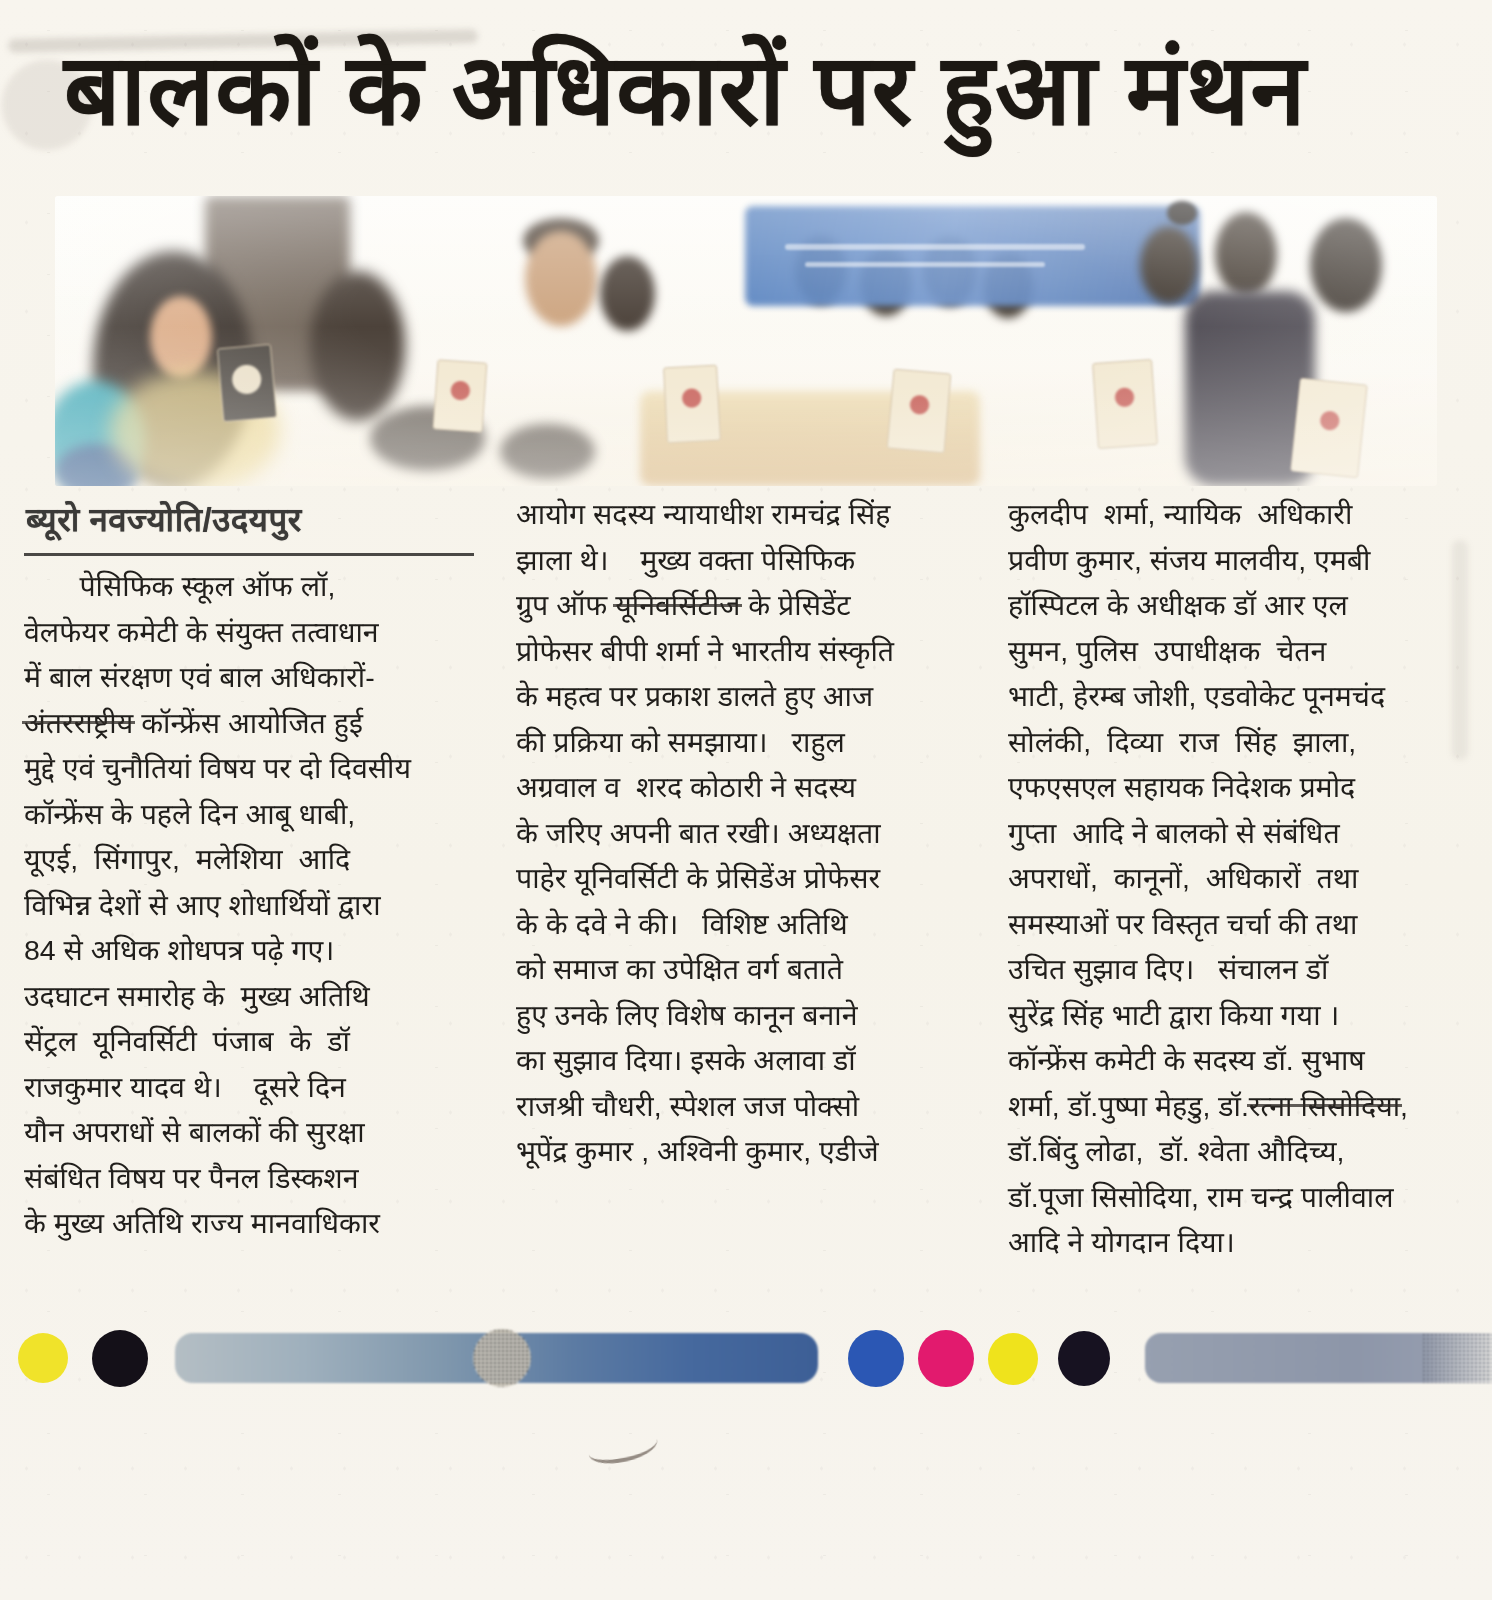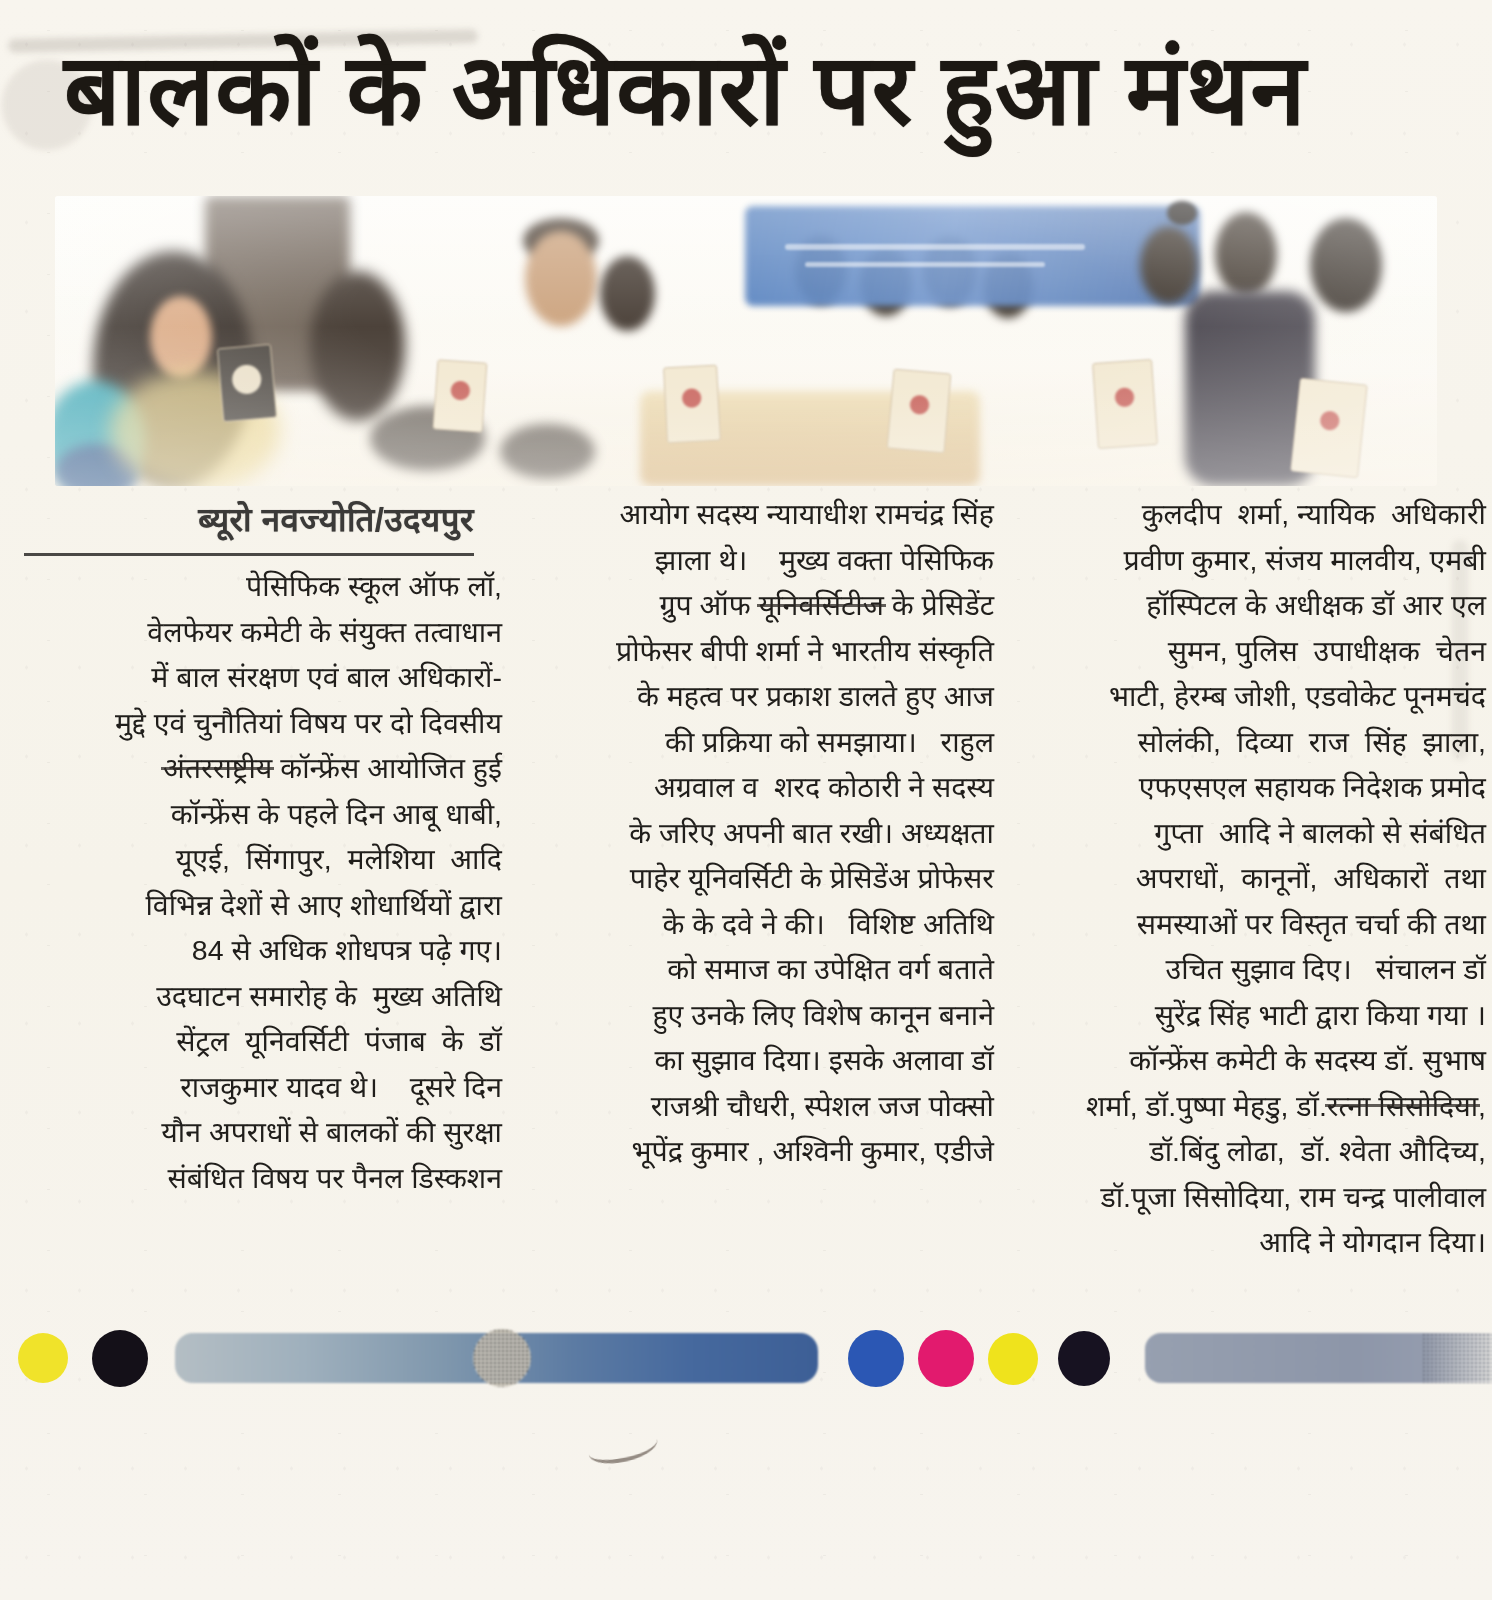--- a/index.html
+++ b/index.html
@@ -76,21 +76,21 @@
     background-image:radial-gradient(circle at 50% 42%,#c4574f 0 9px,transparent 10px);filter:blur(1px);}
   .bk1{left:165px;top:150px;background:#3d3730;background-image:radial-gradient(circle at 50% 45%,#e8dcc2 0 14px,transparent 15px);transform:rotate(-5deg);}
   .bk2{left:380px;top:165px;width:48px;height:68px;transform:rotate(4deg);}
   .bk3{left:610px;top:170px;width:52px;height:74px;transform:rotate(-3deg);}
   .bk4{left:835px;top:175px;width:56px;height:78px;transform:rotate(5deg);}
   .bk5{left:1040px;top:165px;width:58px;height:84px;transform:rotate(-4deg);}
   .bk6{left:1240px;top:185px;width:66px;height:92px;transform:rotate(6deg);}
 
   
   .columns{position:absolute;left:24px;top:492px;width:1452px;display:flex;gap:14px;}
-  .col{width:478px;flex:0 0 478px;color:#1e1c1a;text-align:right;}
+  .col{width:478px;flex:0 0 478px;color:#1e1c1a;}
   .byline{
     font-size:33px;font-weight:700;color:#3b3a38;letter-spacing:.5px;
     padding:4px 0 12px 2px;border-bottom:3px solid #4a4845;margin-bottom:8px;
     text-shadow:0 0 1px rgba(60,58,55,.5);width:448px;
   }
   .line{white-space:pre;font-size:28.5px;line-height:45.5px;font-weight:500;
     color:#201e1b;letter-spacing:0;}
   .struck{position:relative;}
   .struck::after{content:"";position:absolute;left:-2px;right:-2px;top:46%;height:3px;background:rgba(45,42,38,.75);}
 
@@ -159,31 +159,32 @@
     <div class="book bk6"></div>
   </div>
 
   <div class="columns">
     <div class="col">
       <div class="byline">ब्यूरो नवज्योति/उदयपुर</div>
       <div class="coltext">
           <div class="line"><span>       पेसिफिक स्कूल ऑफ लॉ,</span></div>
           <div class="line"><span>वेलफेयर कमेटी के संयुक्त तत्वाधान</span></div>
           <div class="line"><span>में बाल संरक्षण एवं बाल अधिकारों-</span></div>
+          <div class="line"><span></span><span class="struck">अंतरराष्ट्रीय</span><span> कॉन्फ्रेंस आयोजित हुई</span></div>
           <div class="line"><span>मुद्दे एवं चुनौतियां विषय पर दो दिवसीय</span></div>
-          <div class="line"><span></span><span class="struck">अंतरराष्ट्रीय</span><span> कॉन्फ्रेंस आयोजित हुई</span></div>
           <div class="line"><span>कॉन्फ्रेंस के पहले दिन आबू धाबी,</span></div>
           <div class="line"><span>यूएई,  सिंगापुर,  मलेशिया  आदि</span></div>
           <div class="line"><span>विभिन्न देशों से आए शोधार्थियों द्वारा</span></div>
           <div class="line"><span>84 से अधिक शोधपत्र पढ़े गए।</span></div>
           <div class="line"><span>उदघाटन समारोह के  मुख्य अतिथि</span></div>
           <div class="line"><span>सेंट्रल  यूनिवर्सिटी  पंजाब  के  डॉ</span></div>
           <div class="line"><span>राजकुमार यादव थे।    दूसरे दिन</span></div>
           <div class="line"><span>यौन अपराधों से बालकों की सुरक्षा</span></div>
           <div class="line"><span>संबंधित विषय पर पैनल डिस्कशन</span></div>
+          <div class="line"><span>के मुख्य अतिथि राज्य मानवाधिकार</span></div>
         </div>
     </div>
     <div class="col">
       <div class="coltext">
           <div class="line"><span>आयोग सदस्य न्यायाधीश रामचंद्र सिंह</span></div>
           <div class="line"><span>झाला थे।    मुख्य वक्ता पेसिफिक</span></div>
           <div class="line"><span>ग्रुप ऑफ </span><span class="struck">यूनिवर्सिटीज</span><span> के प्रेसिडेंट</span></div>
           <div class="line"><span>प्रोफेसर बीपी शर्मा ने भारतीय संस्कृति</span></div>
           <div class="line"><span>के महत्व पर प्रकाश डालते हुए आज</span></div>
           <div class="line"><span>की प्रक्रिया को समझाया।   राहुल</span></div>

